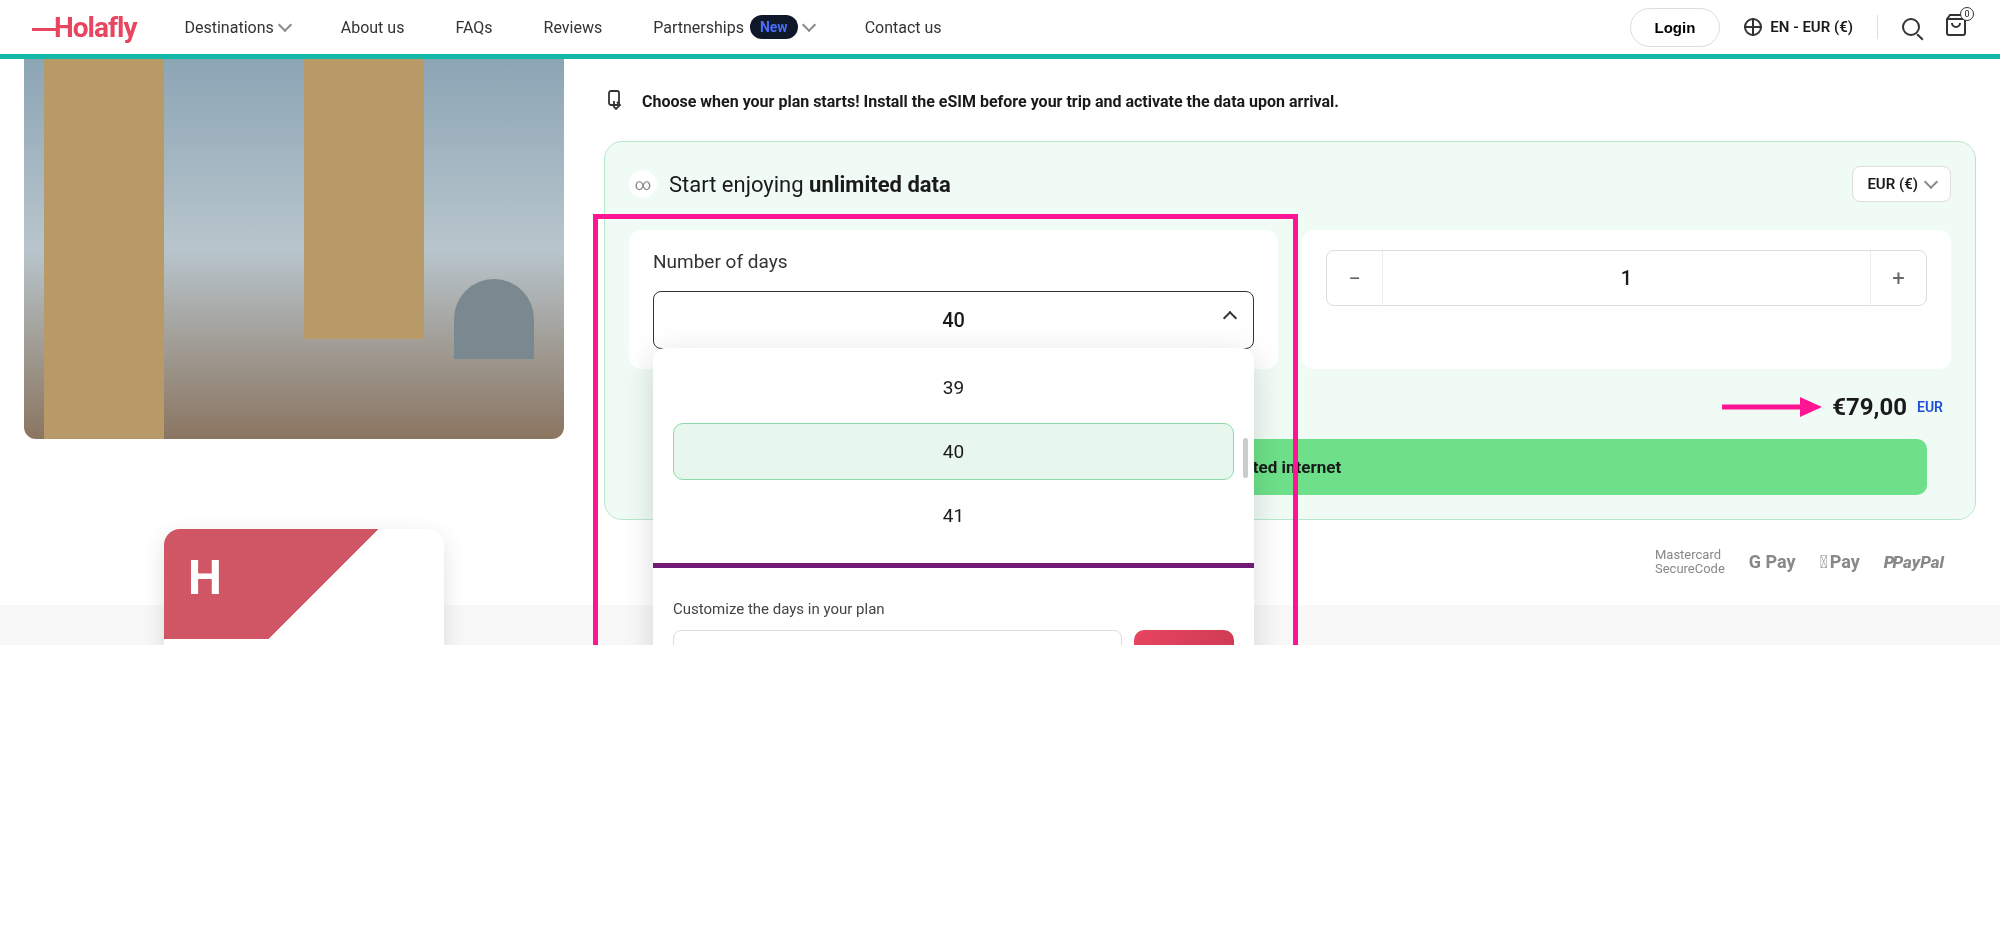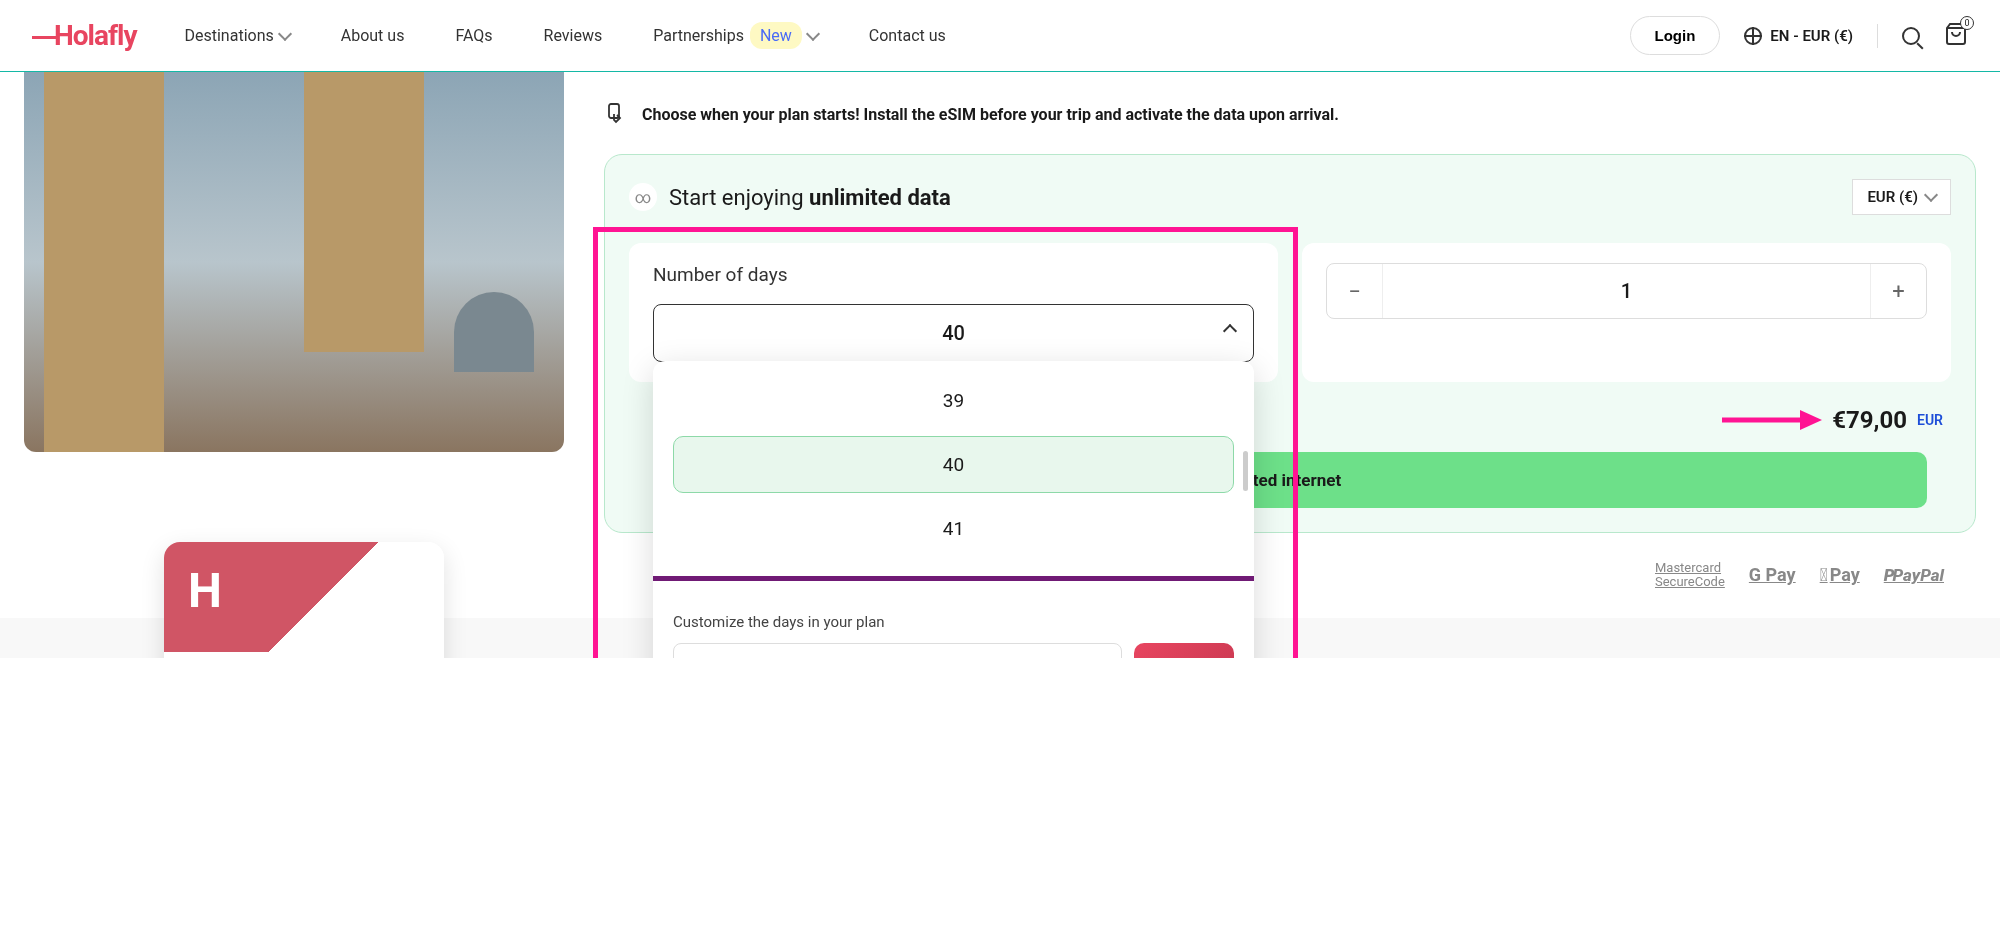--- a/index.html
+++ b/index.html
@@ -1,25 +1,25 @@
 <!DOCTYPE html>
 <html><head>
   <meta charset="utf-8">
   <style>
     * { box-sizing: border-box; margin: 0; padding: 0; }
     body { font-family: -apple-system, BlinkMacSystemFont, 'Segoe UI', Roboto, sans-serif; background: #fff; color: #1a1a1a; }
     
     
-    .header { display: flex; align-items: center; padding: 0 32px; height: 72px; border-bottom: 1px solid #14b8a6; }
+    .header { display: flex; align-items: center; padding: 0 32px; height: 59px; border-bottom: 5px solid #14b8a6; }
     .logo { color: #e84560; font-size: 28px; font-weight: 700; letter-spacing: -1px; margin-right: 48px; }
     .logo-dash { display: inline-block; width: 24px; height: 3px; background: #e84560; vertical-align: middle; margin-right: -2px; }
     .nav { display: flex; gap: 51px; align-items: center; flex: 1; }
     .nav-item { font-size: 16px; color: #333; cursor: pointer; display: flex; align-items: center; gap: 6px; }
     .chevron-down { width: 10px; height: 10px; border-right: 2px solid #888; border-bottom: 2px solid #888; transform: rotate(45deg); margin-top: -4px; }
-    .badge-new { background: #fef9c3; color: #4a6cf7; padding: 4px 10px; border-radius: 12px; font-size: 16px; font-weight: 400; }
+    .badge-new { background: #0f172a; color: #4a6cf7; padding: 4px 10px; border-radius: 12px; font-size: 14px; font-weight: 700; }
     .header-right { display: flex; align-items: center; gap: 24px; }
     .login-btn { border: 1px solid #ddd; padding: 10px 24px; border-radius: 24px; font-size: 15px; font-weight: 600; background: #fff; cursor: pointer; }
     .lang-sel { display: flex; align-items: center; gap: 8px; font-size: 15px; font-weight: 600; }
     .globe-icon { width: 18px; height: 18px; border: 2px solid #333; border-radius: 50%; position: relative; }
     .globe-icon::before { content: ''; position: absolute; left: 50%; top: -2px; bottom: -2px; width: 2px; background: #333; transform: translateX(-50%); }
     .globe-icon::after { content: ''; position: absolute; top: 50%; left: -2px; right: -2px; height: 2px; background: #333; transform: translateY(-50%); }
     .divider { width: 1px; height: 24px; background: #ddd; }
     .search-icon { width: 18px; height: 18px; border: 2px solid #333; border-radius: 50%; position: relative; cursor: pointer; }
     .search-icon::after { content: ''; position: absolute; width: 8px; height: 2px; background: #333; bottom: -4px; right: -6px; transform: rotate(45deg); }
     .cart-icon { position: relative; cursor: pointer; }
@@ -46,21 +46,21 @@
     .choose-row { display: flex; align-items: center; gap: 14px; margin-bottom: 28px; }
     .tap-icon { width: 24px; height: 24px; position: relative; }
     .tap-icon svg { width: 24px; height: 24px; }
     .choose-text { font-size: 16px; font-weight: 700; }
     
     .config-box { border: 1px solid #b8e8cc; border-radius: 18px; background: #f0fbf5; padding: 24px; }
     .config-header { display: flex; justify-content: space-between; align-items: center; margin-bottom: 28px; }
     .start-enjoy { display: flex; align-items: center; gap: 12px; font-size: 22px; }
     .infinity { width: 28px; height: 28px; background: #fff; border-radius: 50%; display: flex; align-items: center; justify-content: center; color: #888; font-size: 16px; }
     .unlimited { font-weight: 700; }
-    .currency-sel { background: #fff; border: 1px solid #ddd; padding: 8px 14px; border-radius: 0; font-size: 15px; font-weight: 600; display: flex; align-items: center; gap: 8px; cursor: pointer; }
+    .currency-sel { background: #fff; border: 1px solid #ddd; padding: 8px 14px; border-radius: 8px; font-size: 15px; font-weight: 600; display: flex; align-items: center; gap: 8px; cursor: pointer; }
     
     .fields-row { display: flex; gap: 24px; margin-bottom: 24px; position: relative; }
     .field { flex: 1; background: #fff; border-radius: 12px; padding: 20px 24px; }
     .field-label { font-size: 19px; color: #333; margin-bottom: 18px; }
     .days-select { border: 1px solid #333; border-radius: 8px; padding: 16px; text-align: center; font-size: 20px; font-weight: 500; position: relative; cursor: pointer; }
     .days-select .chev { position: absolute; right: 18px; top: 50%; transform: translateY(-70%) rotate(-135deg); width: 10px; height: 10px; border-right: 2px solid #333; border-bottom: 2px solid #333; }
     
     .stepper { display: flex; align-items: center; border: 1px solid #ddd; border-radius: 8px; overflow: hidden; height: 56px; }
     .step-btn { width: 56px; height: 100%; display: flex; align-items: center; justify-content: center; font-size: 22px; cursor: pointer; color: #666; }
     .step-btn.minus { border-right: 1px solid #eee; }
@@ -85,21 +85,21 @@
     .dd-opt.selected { background: #e8f7ed; border: 1px solid #8dd9a8; }
     .dd-custom { padding: 32px 20px 20px; border-top: 5px solid #701a75; }
     .dd-custom-label { font-size: 15px; color: #444; margin-bottom: 12px; }
     .dd-custom-row { display: flex; gap: 12px; }
     .dd-input { flex: 1; border: 1px solid #ddd; border-radius: 8px; padding: 14px; text-align: center; font-size: 18px; }
     .dd-apply { background: linear-gradient(135deg, #e84560, #c73850); color: #fff; padding: 14px 28px; border-radius: 10px; font-size: 16px; font-weight: 700; cursor: pointer; border: none; }
     
     .scrollbar-hint { position: absolute; right: 6px; top: 90px; width: 5px; height: 40px; background: #ccc; border-radius: 3px; }
     
     
-    .payments { display: flex; justify-content: flex-end; gap: 24px; padding: 28px 32px; align-items: center; color: #888; text-decoration: underline; }
+    .payments { display: flex; justify-content: flex-end; gap: 24px; padding: 28px 32px; align-items: center; color: #888; }
     .pay-logo { font-size: 15px; line-height: 1.1; }
     .pay-sc { font-size: 13px; }
     .gpay { font-weight: 700; font-size: 18px; }
     .apay::before { content: '\f8ff'; margin-right: 2px; }
     .apay { font-weight: 700; font-size: 18px; }
     .paypal { font-weight: 800; font-style: italic; font-size: 17px; }
     .paypal-p { color: #888; margin-right: -2px; font-weight: 900; }
     
     .bottom-bg { height: 40px; background: #f8f8f8; }
   </style>

